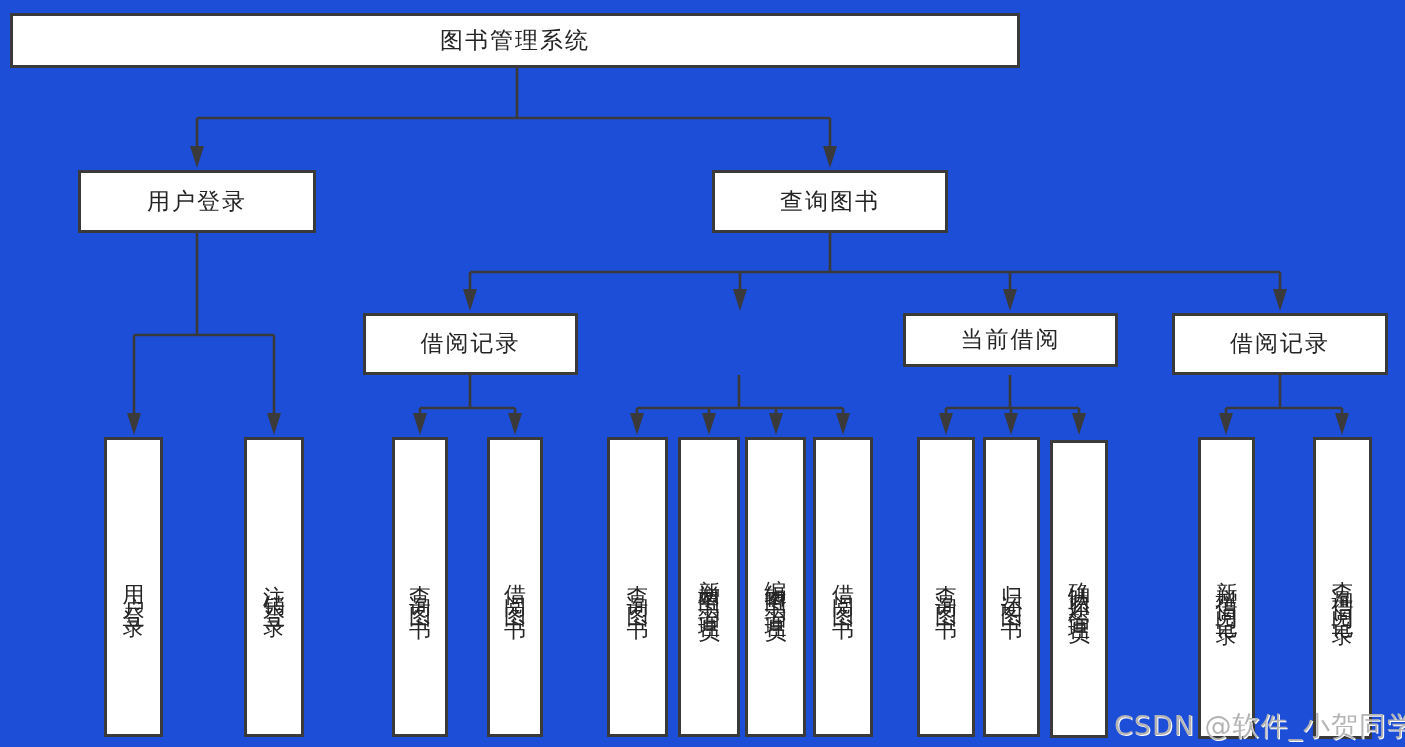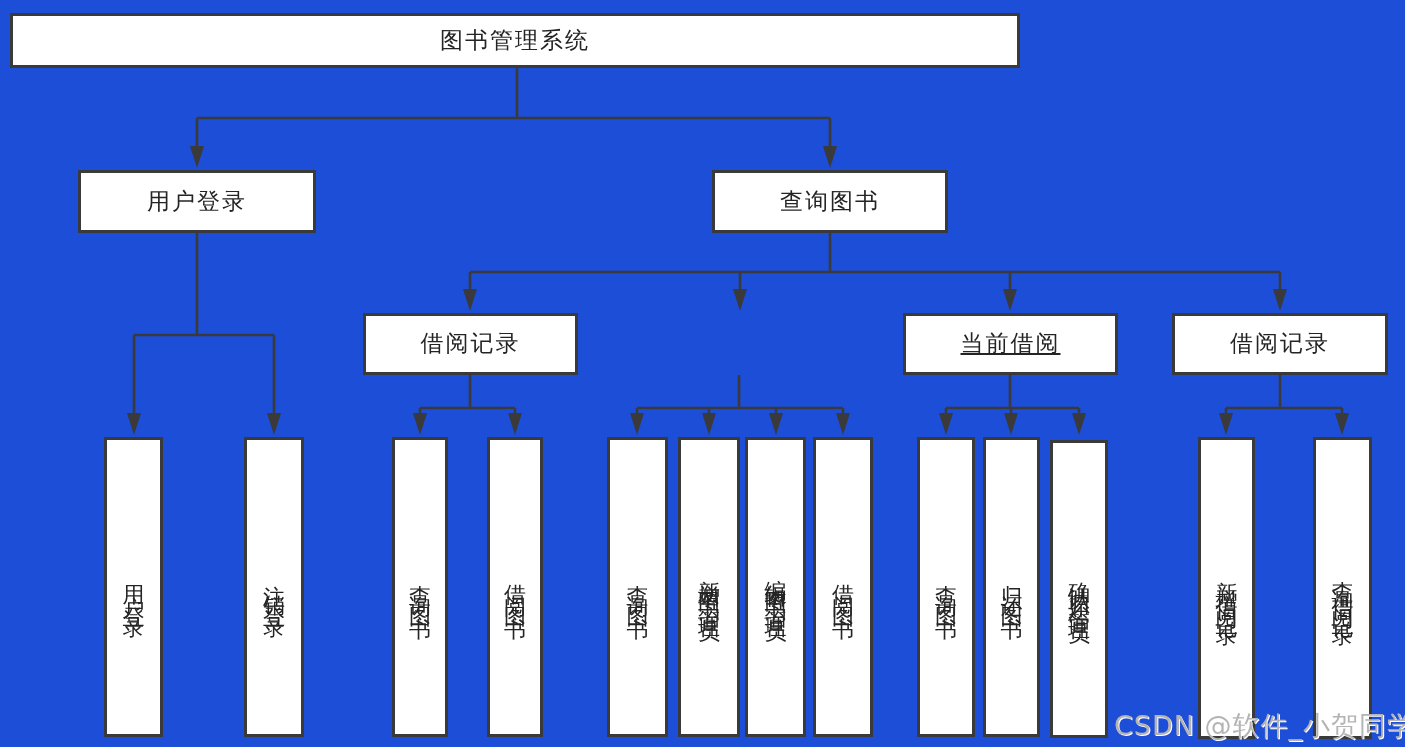--- a/index.html
+++ b/index.html
@@ -103,21 +103,21 @@
       <polygon points="1335,413 1349,413 1342,435"></polygon>
     </g>
   </svg>
 
   <div class="node h" style="left:10px; top:13px; width:1010px; height:55px;">图书管理系统</div>
 
   <div class="node h" style="left:78px; top:170px; width:238px; height:63px;">用户登录</div>
   <div class="node h" style="left:712px; top:170px; width:236px; height:63px;">查询图书</div>
 
   <div class="node h" style="left:363px; top:313px; width:215px; height:62px;">借阅记录</div>
-  <div class="node h" style="left:903px; top:313px; width:215px; height:62px;text-decoration:underline;">当前借阅</div>
+  <div class="node h" style="left:903px; top:313px; width:215px; height:54px;">当前借阅</div>
   <div class="node h" style="left:1172px; top:313px; width:216px; height:62px;">借阅记录</div>
 
   <div class="node v" style="left:104px; top:437px; width:59px; height:300px;">用户登录</div>
   <div class="node v" style="left:244px; top:437px; width:60px; height:300px;">注销登录</div>
 
   <div class="node v" style="left:392px; top:437px; width:56px; height:300px;">查询图书</div>
   <div class="node v" style="left:487px; top:437px; width:56px; height:300px;">借阅图书</div>
 
   <div class="node v" style="left:607px; top:437px; width:61px; height:300px;">查询图书</div>
   <div class="node v long" style="left:678px; top:437px; width:62px; height:300px;">新增图书（管理员）</div>

